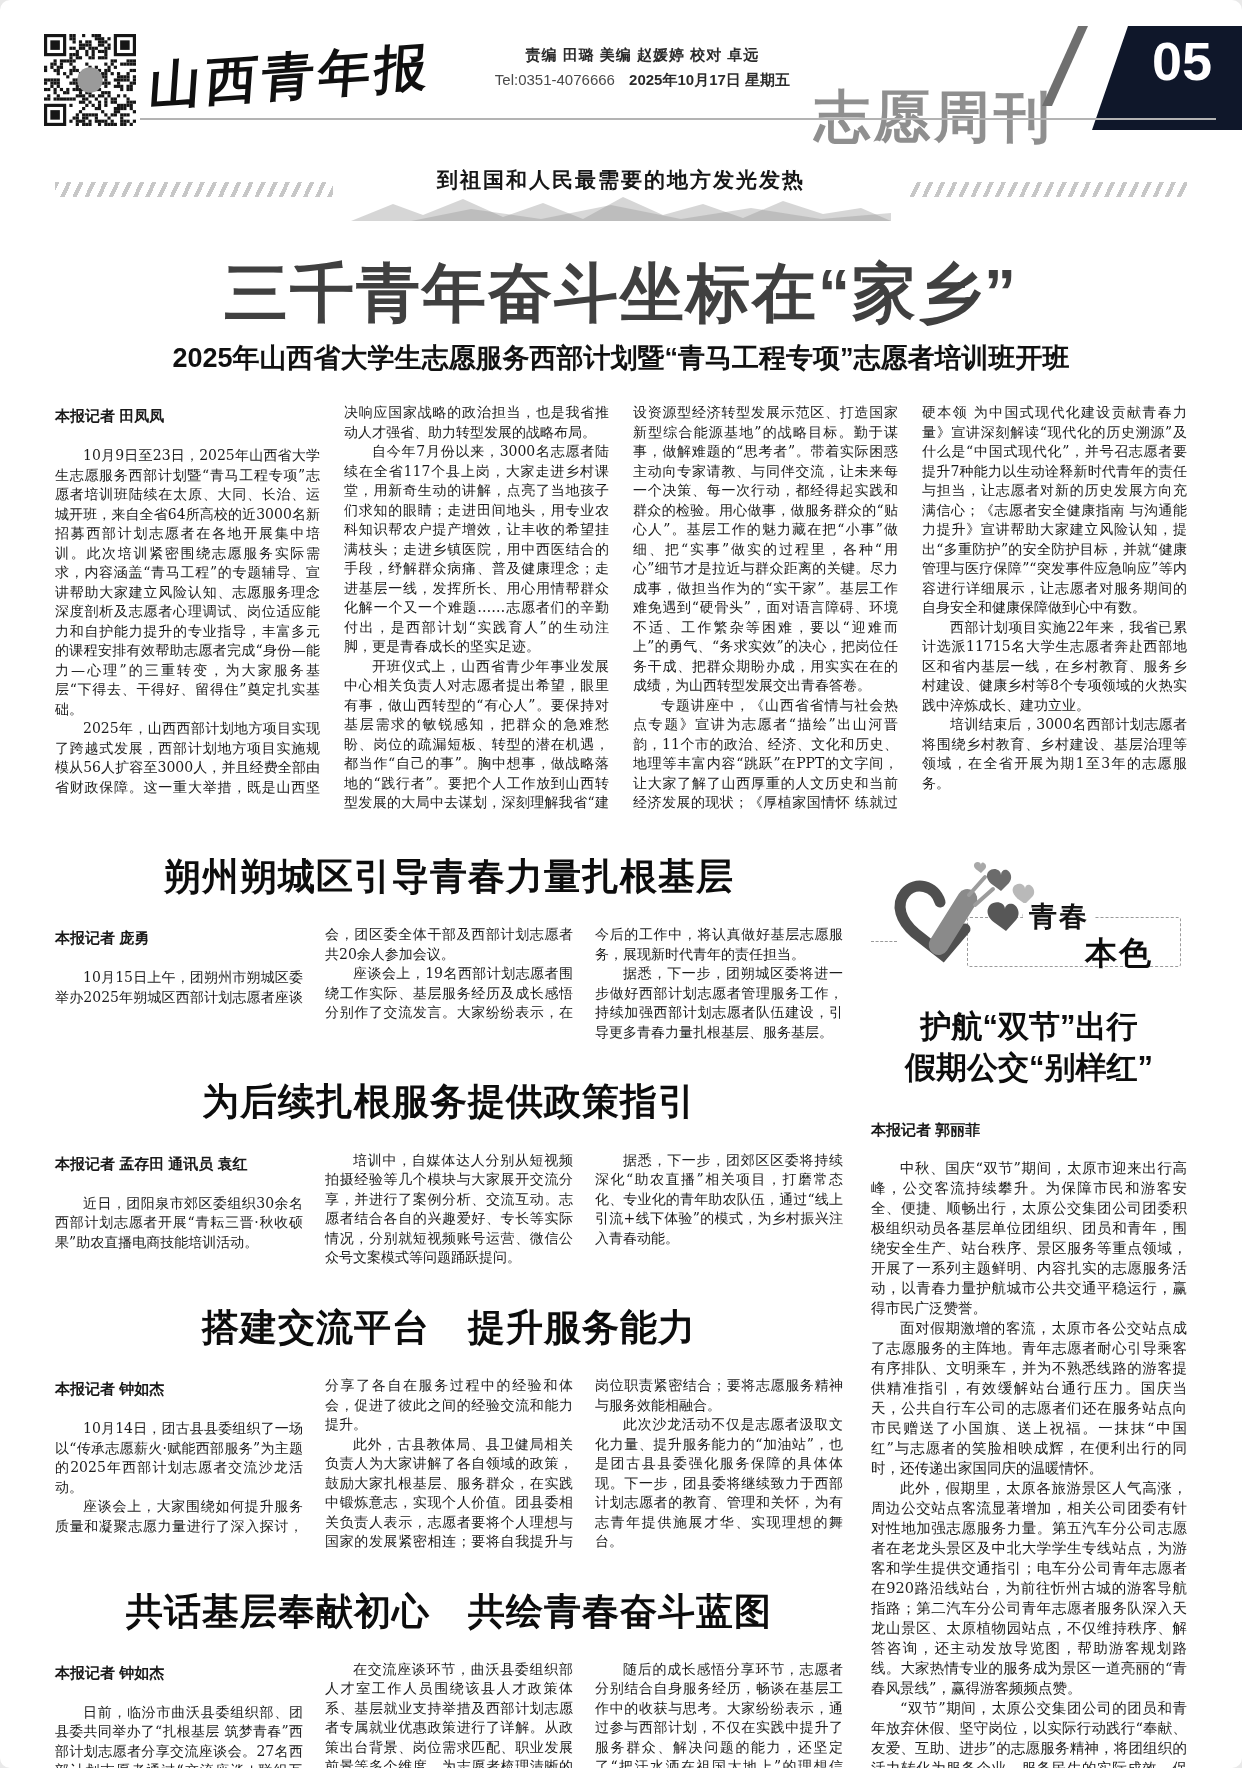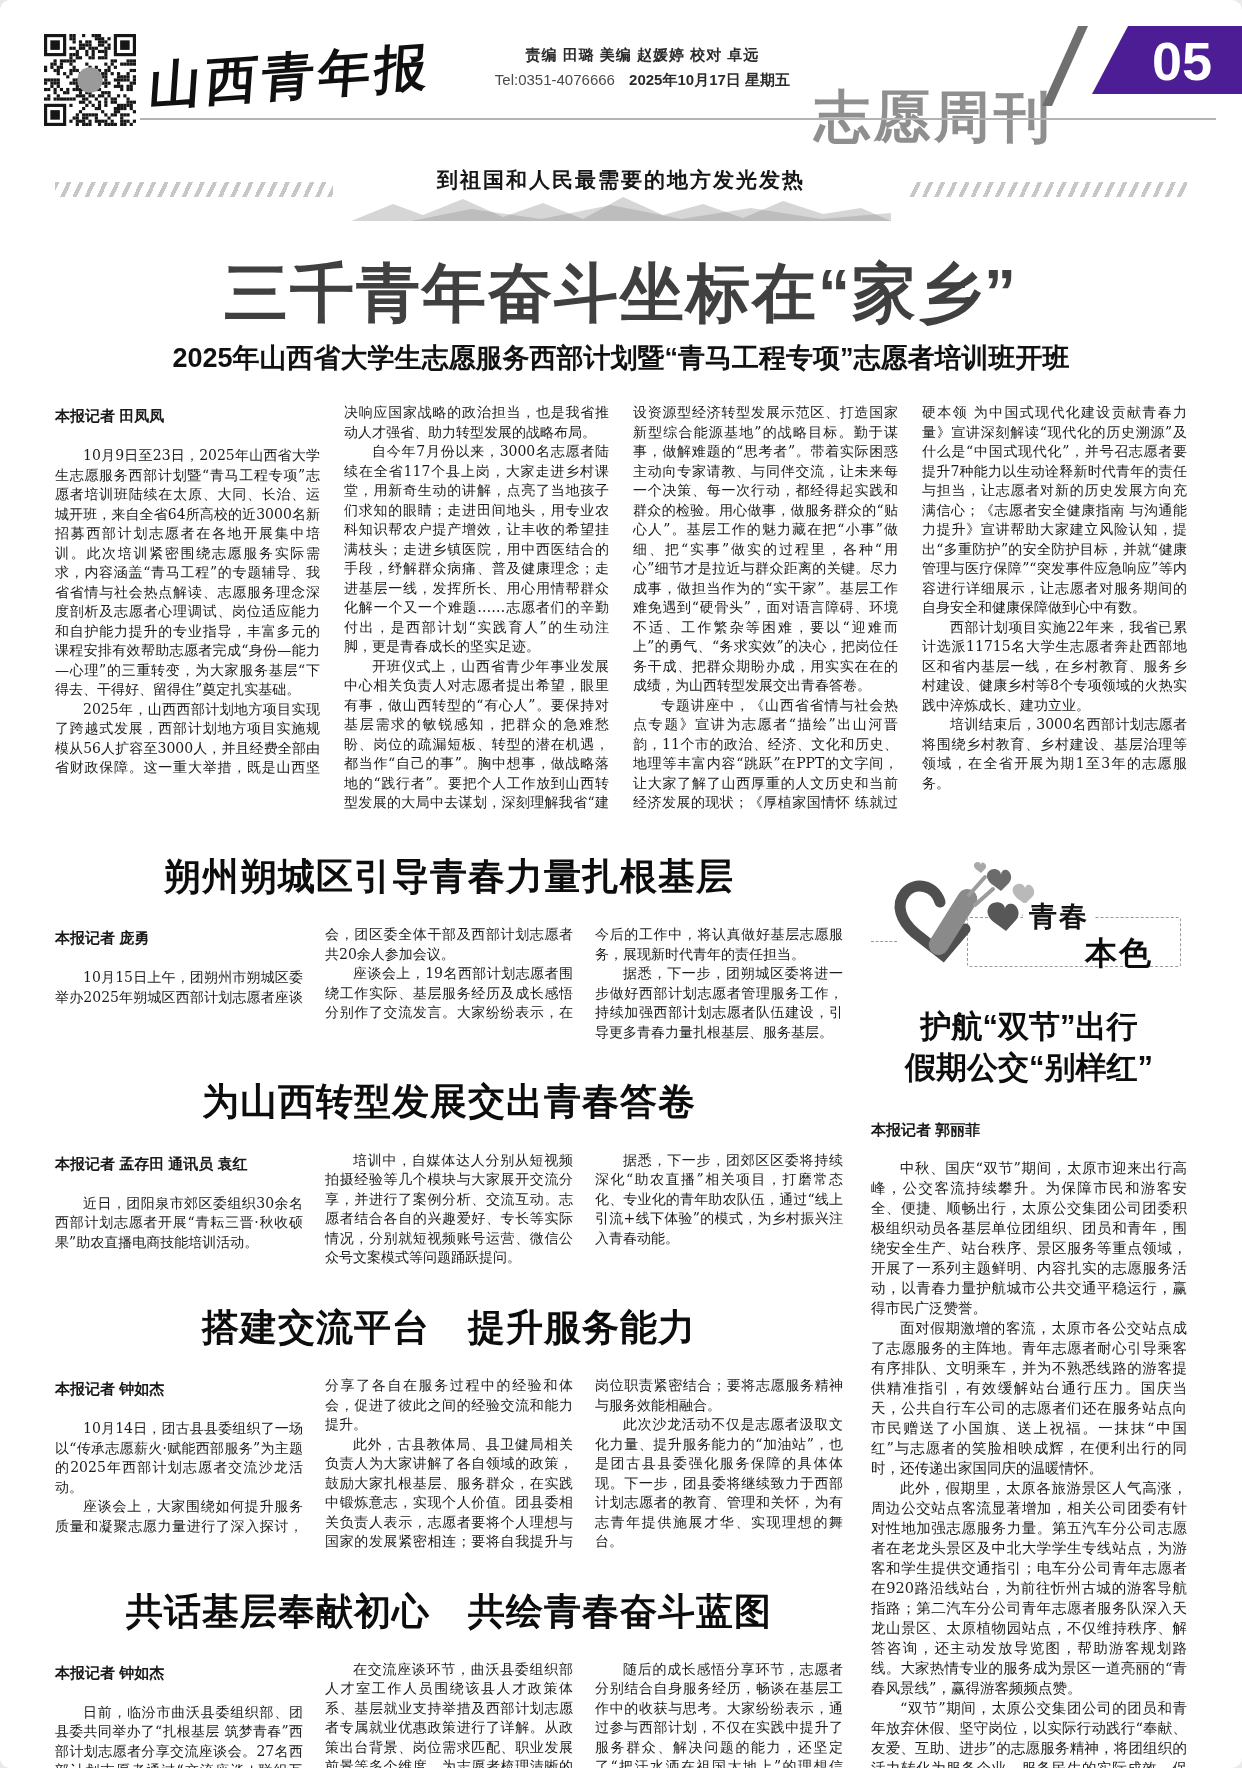--- a/index.html
+++ b/index.html
@@ -18,21 +18,21 @@
   }
   .head-meta { position:absolute; right:452px; top:46px; text-align:center; font-family:"Liberation Sans","DejaVu Sans",sans-serif; }
   .head-meta .editors { font-weight:bold; font-size:15px; color:#2b2b2b; letter-spacing:1px; }
   .head-meta .telline { margin-top:6px; font-size:15px; color:#4a4a4a; }
   .head-meta .telline .date { font-weight:bold; color:#2b2b2b; margin-left:10px; }
   .section-title {
     position:absolute; right:188px; top:40px; font-size:56px; font-weight:bold;
     color:#8f8f8f; letter-spacing:4px; font-family:"DejaVu Serif",serif; white-space:nowrap;margin-top:40px;
   }
   .pagenum {
-    position:absolute; right:0; top:26px; width:150px; height:68px; background:#4c1d95;
+    position:absolute; right:0; top:26px; width:150px; height:104px; background:#0f172a;
     -webkit-clip-path:polygon(36px 0,100% 0,100% 100%,0 100%);
     clip-path:polygon(36px 0,100% 0,100% 100%,0 100%);
   }
   .pagenum span {
     position:absolute; right:30px; top:8px; font:bold 54px/1 "Liberation Sans","DejaVu Sans",sans-serif; color:#ffffff;
   }
   .pagenum-slash {
     position:absolute; right:154px; top:26px; width:46px; height:80px; background:#6f6f6f;
     -webkit-clip-path:polygon(36px 0,46px 0,10px 100%,0 100%);
     clip-path:polygon(36px 0,46px 0,10px 100%,0 100%);
@@ -452,21 +452,21 @@
         <path d="M60 26 L120 14 L190 24 L260 10 L330 24 L400 13 L470 24 L540 18 L540 26 Z" fill="#8f8f8f" opacity="0.35"></path>
       </svg>
     </div>
   </div>
 
   <h1 class="headline">三千青年奋斗坐标在“家乡”</h1>
   <h2 class="subheadline">2025年山西省大学生志愿服务西部计划暨“青马工程专项”志愿者培训班开班</h2>
 
   <div class="lead-body">
     <p class="byline">本报记者 田凤凤</p>
-    <p>10月9日至23日，2025年山西省大学生志愿服务西部计划暨“青马工程专项”志愿者培训班陆续在太原、大同、长治、运城开班，来自全省64所高校的近3000名新招募西部计划志愿者在各地开展集中培训。此次培训紧密围绕志愿服务实际需求，内容涵盖“青马工程”的专题辅导、我省省情与社会热点解读、志愿服务理念深度剖析及志愿者心理调试、岗位适应能力和自护能力提升的专业指导，丰富多元的课程安排有效帮助志愿者完成“身份—能力—心理”的三重转变，为大家服务基层“下得去、干得好、留得住”奠定扎实基础。</p>
+    <p>10月9日至23日，2025年山西省大学生志愿服务西部计划暨“青马工程专项”志愿者培训班陆续在太原、大同、长治、运城开班，来自全省64所高校的近3000名新招募西部计划志愿者在各地开展集中培训。此次培训紧密围绕志愿服务实际需求，内容涵盖“青马工程”的专题辅导、宣讲帮助大家建立风险认知、志愿服务理念深度剖析及志愿者心理调试、岗位适应能力和自护能力提升的专业指导，丰富多元的课程安排有效帮助志愿者完成“身份—能力—心理”的三重转变，为大家服务基层“下得去、干得好、留得住”奠定扎实基础。</p>
     <p>2025年，山西西部计划地方项目实现了跨越式发展，西部计划地方项目实施规模从56人扩容至3000人，并且经费全部由省财政保障。这一重大举措，既是山西坚决响应国家战略的政治担当，也是我省推动人才强省、助力转型发展的战略布局。</p>
     <p>自今年7月份以来，3000名志愿者陆续在全省117个县上岗，大家走进乡村课堂，用新奇生动的讲解，点亮了当地孩子们求知的眼睛；走进田间地头，用专业农科知识帮农户提产增效，让丰收的希望挂满枝头；走进乡镇医院，用中西医结合的手段，纾解群众病痛、普及健康理念；走进基层一线，发挥所长、用心用情帮群众化解一个又一个难题……志愿者们的辛勤付出，是西部计划“实践育人”的生动注脚，更是青春成长的坚实足迹。</p>
     <p>开班仪式上，山西省青少年事业发展中心相关负责人对志愿者提出希望，眼里有事，做山西转型的“有心人”。要保持对基层需求的敏锐感知，把群众的急难愁盼、岗位的疏漏短板、转型的潜在机遇，都当作“自己的事”。胸中想事，做战略落地的“践行者”。要把个人工作放到山西转型发展的大局中去谋划，深刻理解我省“建设资源型经济转型发展示范区、打造国家新型综合能源基地”的战略目标。勤于谋事，做解难题的“思考者”。带着实际困惑主动向专家请教、与同伴交流，让未来每一个决策、每一次行动，都经得起实践和群众的检验。用心做事，做服务群众的“贴心人”。基层工作的魅力藏在把“小事”做细、把“实事”做实的过程里，各种“用心”细节才是拉近与群众距离的关键。尽力成事，做担当作为的“实干家”。基层工作难免遇到“硬骨头”，面对语言障碍、环境不适、工作繁杂等困难，要以“迎难而上”的勇气、“务求实效”的决心，把岗位任务干成、把群众期盼办成，用实实在在的成绩，为山西转型发展交出青春答卷。</p>
     <p>专题讲座中，《山西省省情与社会热点专题》宣讲为志愿者“描绘”出山河晋韵，11个市的政治、经济、文化和历史、地理等丰富内容“跳跃”在PPT的文字间，让大家了解了山西厚重的人文历史和当前经济发展的现状；《厚植家国情怀 练就过硬本领 为中国式现代化建设贡献青春力量》宣讲深刻解读“现代化的历史溯源”及什么是“中国式现代化”，并号召志愿者要提升7种能力以生动诠释新时代青年的责任与担当，让志愿者对新的历史发展方向充满信心；《志愿者安全健康指南 与沟通能力提升》宣讲帮助大家建立风险认知，提出“多重防护”的安全防护目标，并就“健康管理与医疗保障”“突发事件应急响应”等内容进行详细展示，让志愿者对服务期间的自身安全和健康保障做到心中有数。</p>
     <p>西部计划项目实施22年来，我省已累计选派11715名大学生志愿者奔赴西部地区和省内基层一线，在乡村教育、服务乡村建设、健康乡村等8个专项领域的火热实践中淬炼成长、建功立业。</p>
     <p>培训结束后，3000名西部计划志愿者将围绕乡村教育、乡村建设、基层治理等领域，在全省开展为期1至3年的志愿服务。</p>
   </div>
 
   <div class="lower">
 
@@ -476,21 +476,21 @@
         <h3>朔州朔城区引导青春力量扎根基层</h3>
         <div class="article-body">
           <p class="byline">本报记者 庞勇</p>
           <p>10月15日上午，团朔州市朔城区委举办2025年朔城区西部计划志愿者座谈会，团区委全体干部及西部计划志愿者共20余人参加会议。</p>
           <p>座谈会上，19名西部计划志愿者围绕工作实际、基层服务经历及成长感悟分别作了交流发言。大家纷纷表示，在今后的工作中，将认真做好基层志愿服务，展现新时代青年的责任担当。</p>
           <p>据悉，下一步，团朔城区委将进一步做好西部计划志愿者管理服务工作，持续加强西部计划志愿者队伍建设，引导更多青春力量扎根基层、服务基层。</p>
         </div>
       </section>
 
       <section class="article">
-        <h3>为山西转型发展交出青春答卷</h3>
+        <h3>为后续扎根服务提供政策指引</h3>
         <div class="article-body">
           <p class="byline">本报记者 孟存田 通讯员 袁红</p>
           <p>近日，团阳泉市郊区委组织30余名西部计划志愿者开展“青耘三晋·秋收硕果”助农直播电商技能培训活动。</p>
           <p>培训中，自媒体达人分别从短视频拍摄经验等几个模块与大家展开交流分享，并进行了案例分析、交流互动。志愿者结合各自的兴趣爱好、专长等实际情况，分别就短视频账号运营、微信公众号文案模式等问题踊跃提问。</p>
           <p>据悉，下一步，团郊区区委将持续深化“助农直播”相关项目，打磨常态化、专业化的青年助农队伍，通过“线上引流+线下体验”的模式，为乡村振兴注入青春动能。</p>
         </div>
       </section>
 
       <section class="article">
         <h3>搭建交流平台　提升服务能力</h3>

